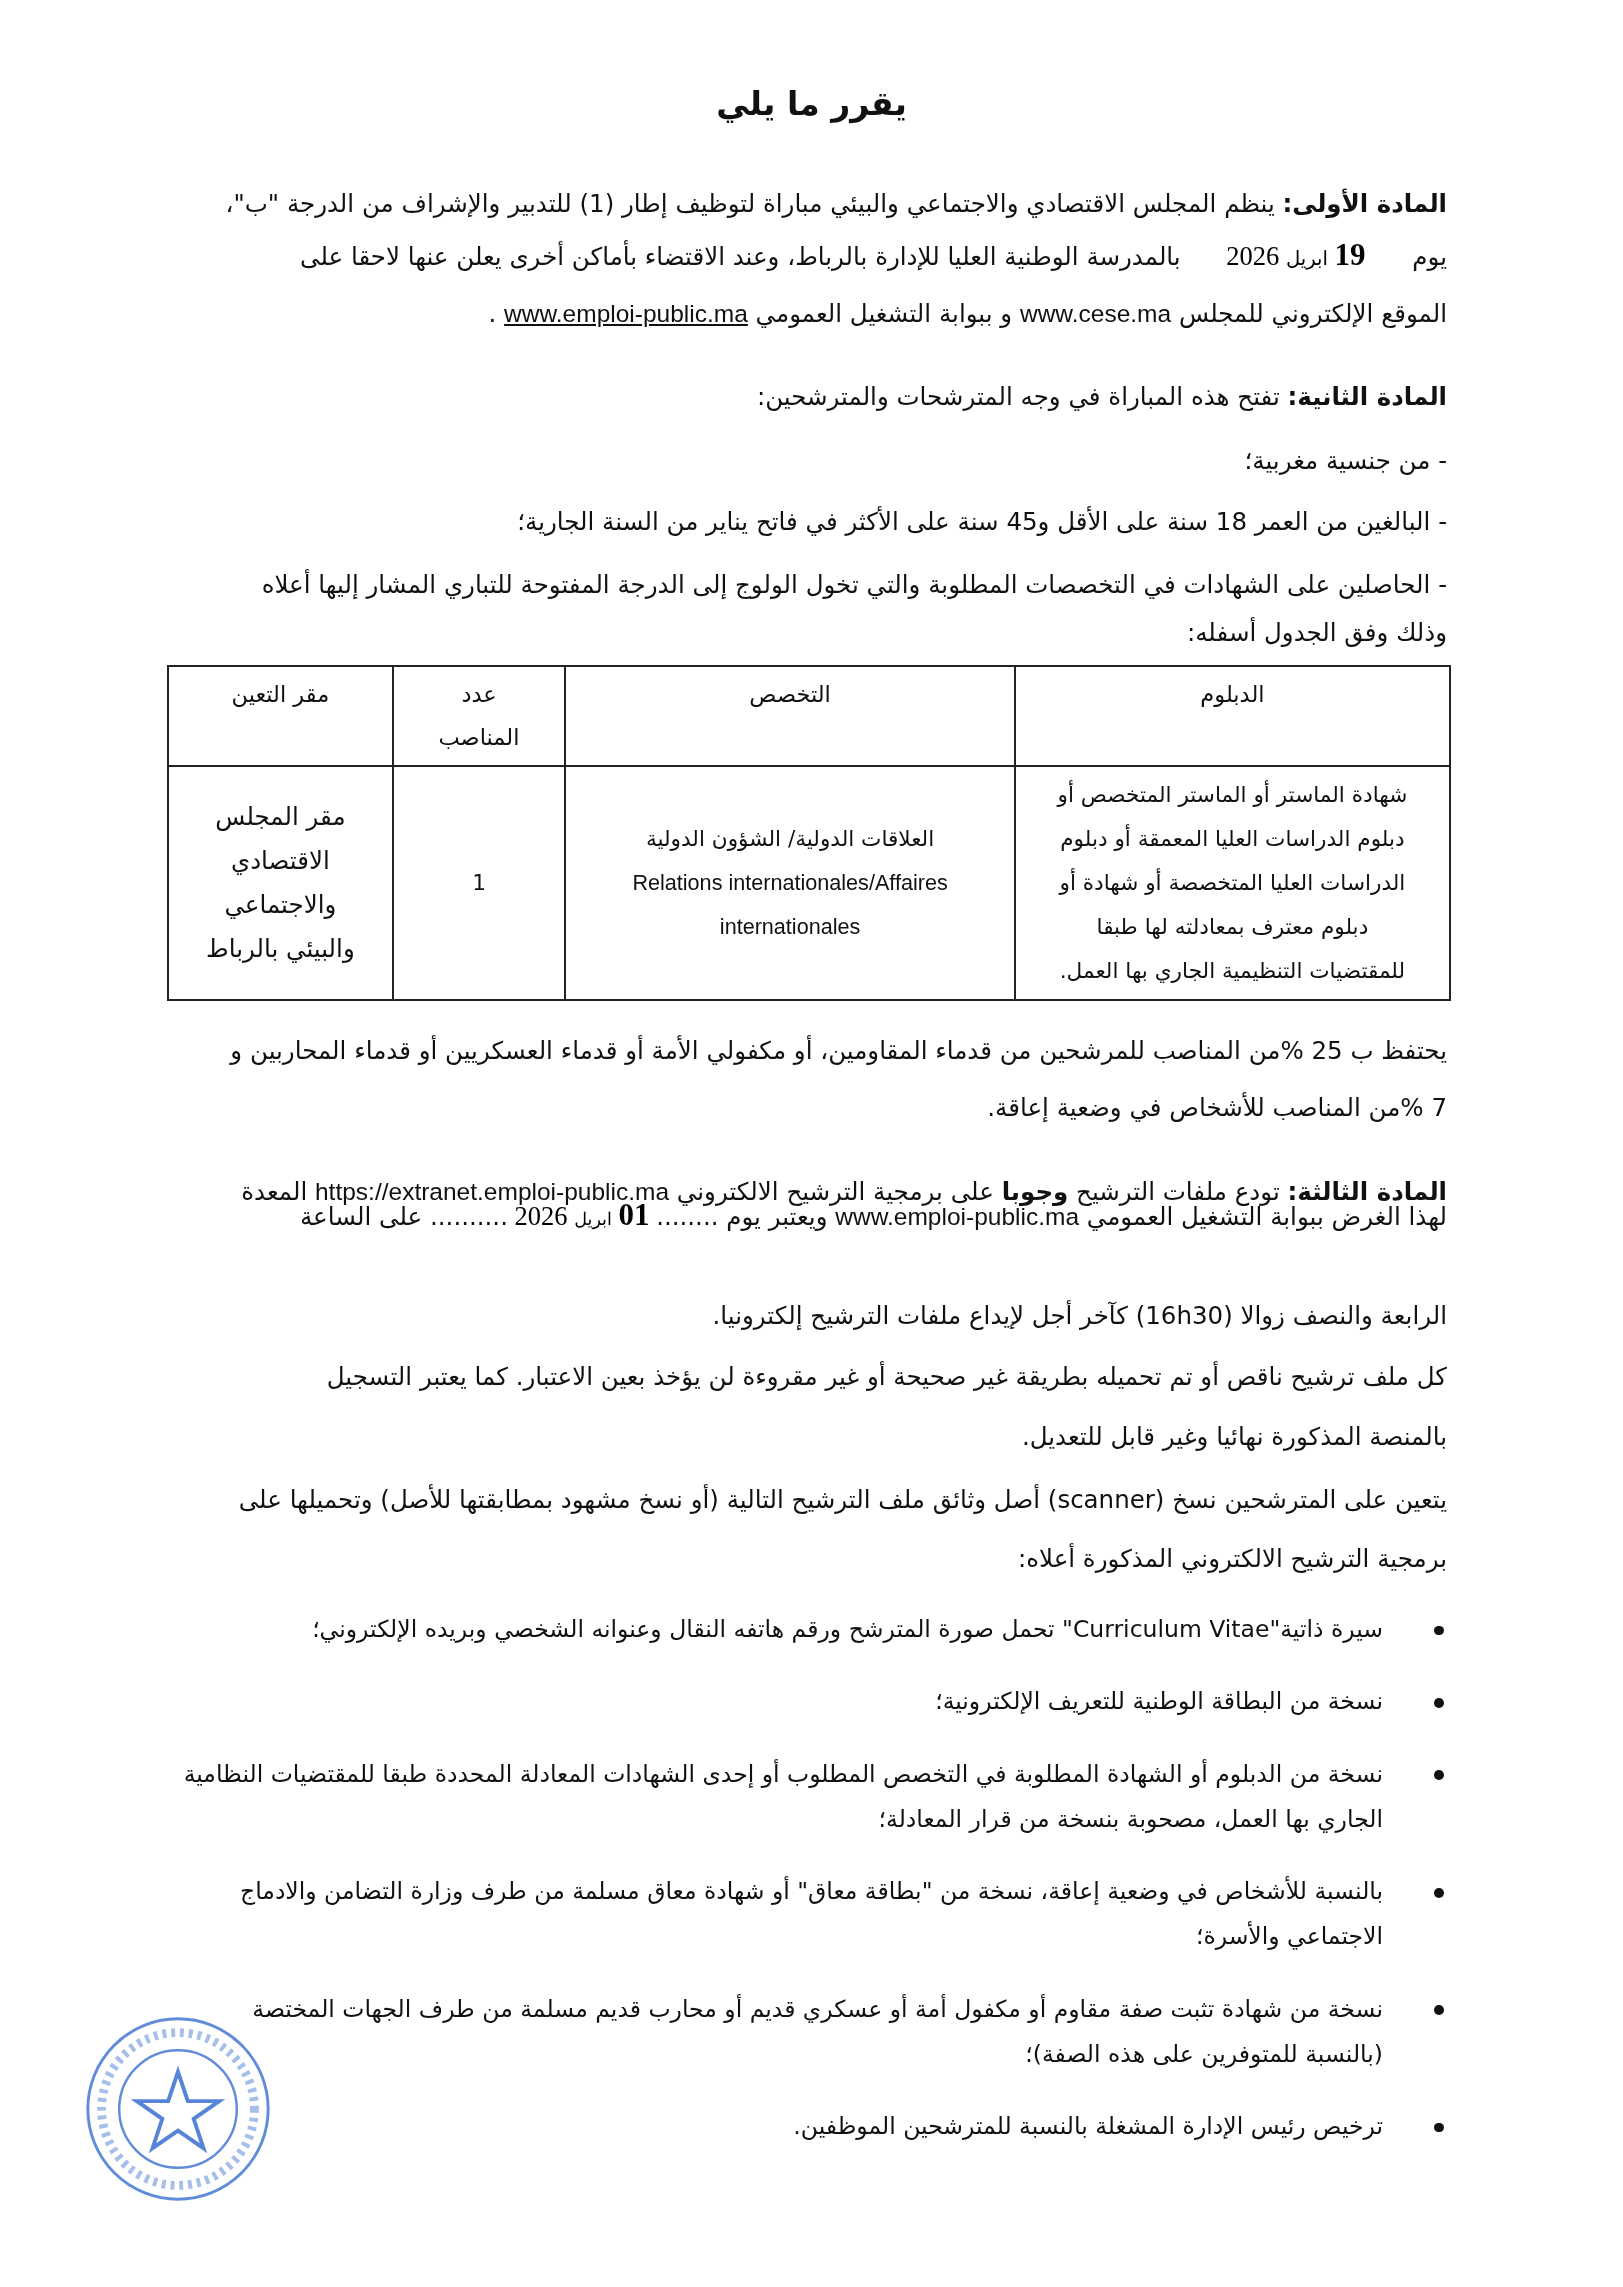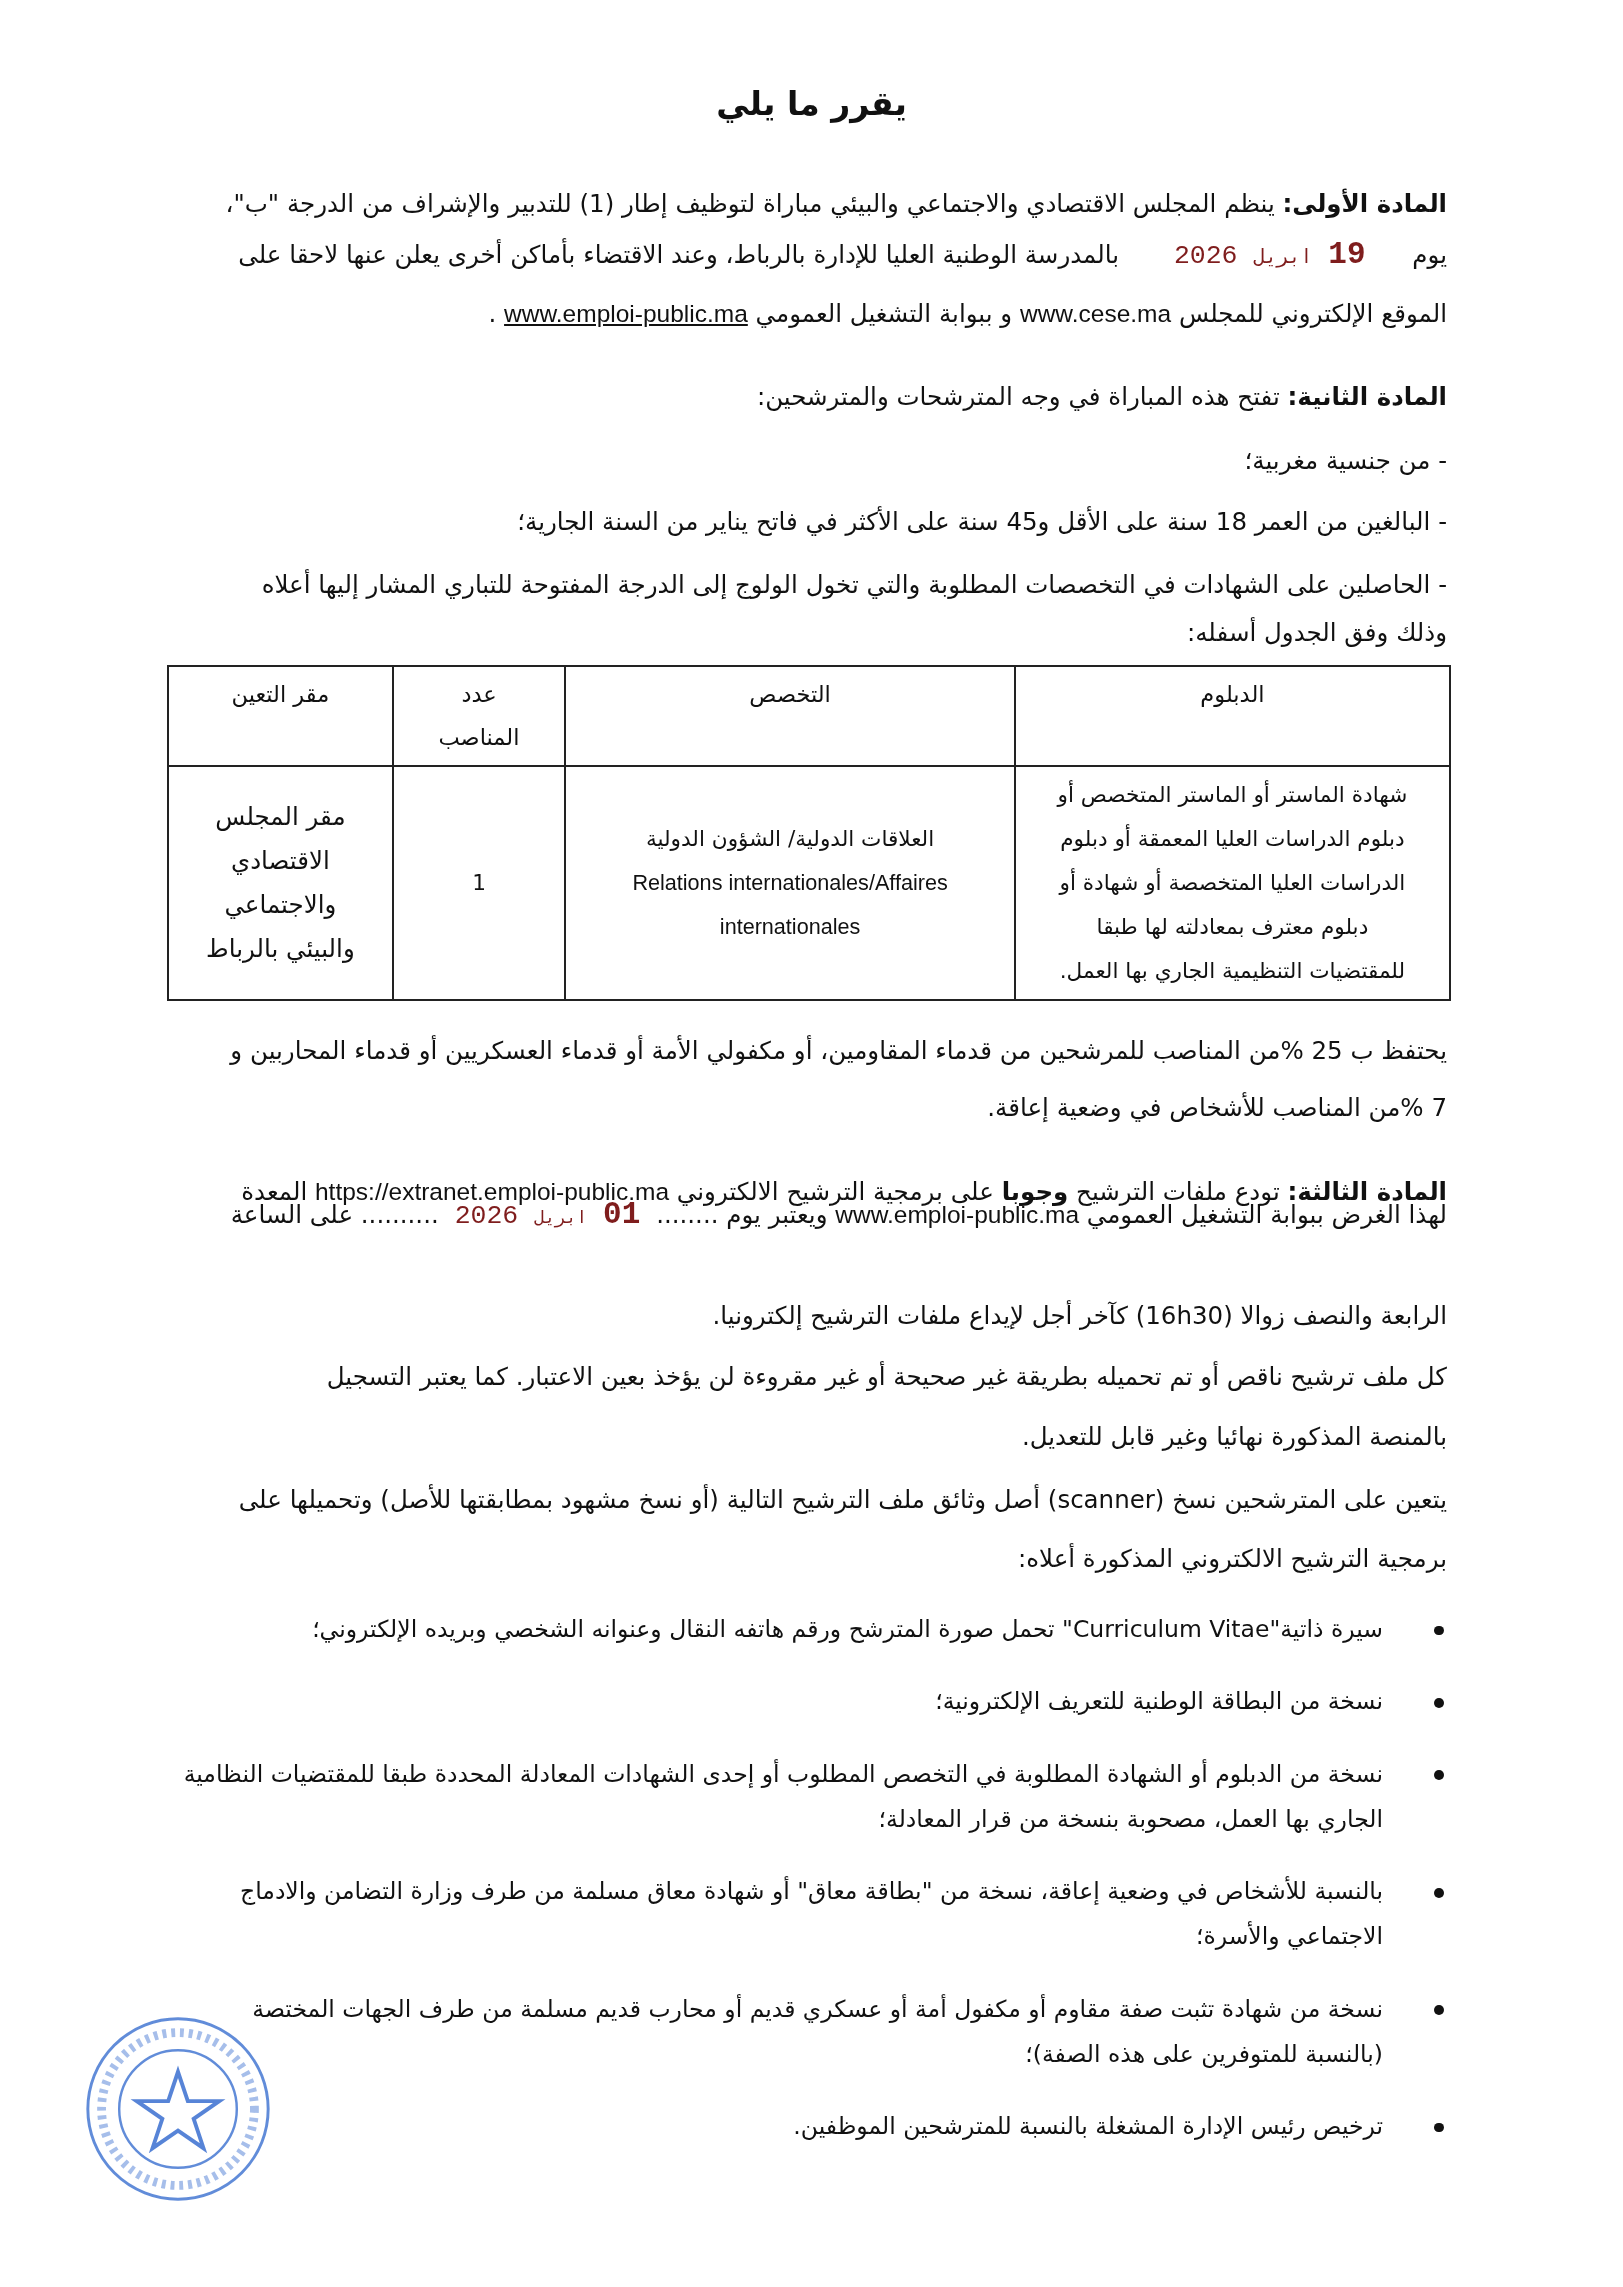--- a/index.html
+++ b/index.html
@@ -4,21 +4,21 @@
 <style>
   html, body { margin: 0; padding: 0; background: #ffffff; }
   body { width: 1623px; height: 2288px; position: relative; overflow: hidden;
          font-family: "DejaVu Sans", sans-serif; color: #111; }
   .page { position: absolute; left: 0; top: 0; width: 1623px; height: 2288px; direction: rtl; }
   .title { position: absolute; top: 84px; left: 0; width: 1623px; text-align: center;
            font-size: 33px; font-weight: bold; }
   .line { position: absolute; right: 176px; left: 176px; font-size: 24.5px; line-height: 39px;
           white-space: nowrap; text-align: right; }
   .bold { font-weight: bold; }
-  .stamp-date { color: #7f1d1d; font-family: Liberation Mono, monospace;
+  .stamp-date { color: #000000; font-family: Liberation Serif, serif;
                 font-size: 26.5px; letter-spacing: 1px; }
   .stamp-date .day { font-size: 31px; font-weight: bold; letter-spacing: 5.9px; }
   .link-u { text-decoration: underline; }
   .ltr { direction: ltr; unicode-bidi: embed; font-family: "Liberation Sans", sans-serif; }
   table.spec { position: absolute; left: 167px; top: 665px; width: 1284px; height: 331px;
                border-collapse: collapse; direction: rtl; font-size: 21.6px; }
   table.spec th, table.spec td { border: 2px solid #222; text-align: center; vertical-align: top;
                font-weight: normal; padding: 5.9px 9.8px; }
   table.spec th { height: 78px; font-size: 22.5px; line-height: 43px; }
   table.spec td { line-height: 44px; }

